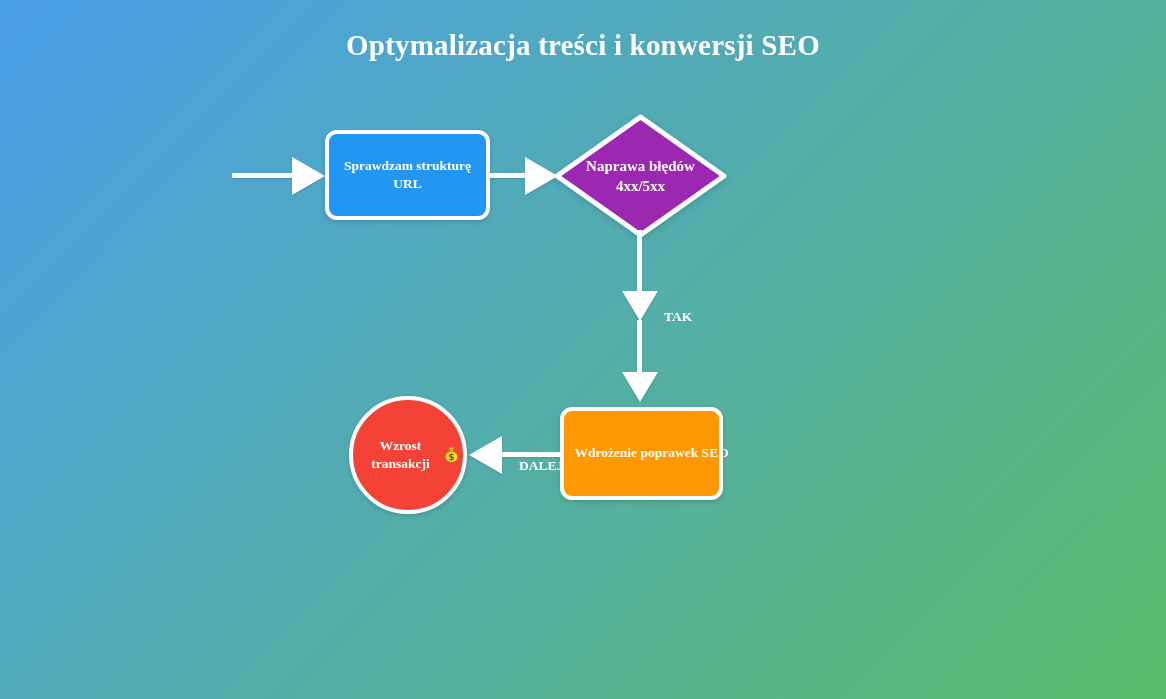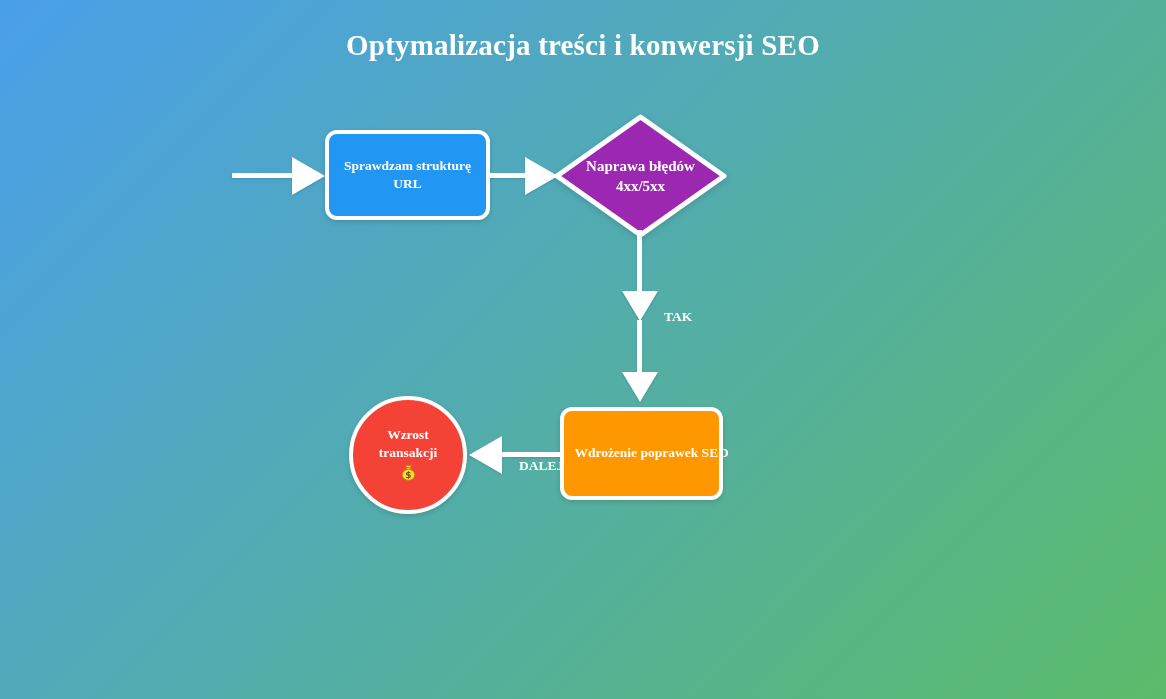--- a/index.html
+++ b/index.html
@@ -24,21 +24,21 @@
     position:absolute;display:flex;align-items:center;justify-content:center;
     color:var(--text);font-weight:bold;font-size:13.5px;line-height:1.35;
     text-align:center;box-shadow:0 2px 5px rgba(0,0,0,.15);
   }
   .circle{border-radius:50%;border:4px solid var(--stroke);width:118px;height:118px;padding:0 8px;}
   .rect{border-radius:12px;border:4px solid var(--stroke);padding-left:20px;}
   .circle.green{background:var(--green);left:115px;top:117px;}
   .rect.blue{background:var(--blue);left:325px;top:130px;width:165px;height:90px;padding:0 8px;}
   .rect.orange{background:var(--orange);left:560px;top:407px;width:163px;height:93px;}
   .rect.orange .lbl{white-space:nowrap;}
-  .circle.red{background:var(--red);left:349px;top:396px;flex-direction:column;padding:0 4px;}
+  .circle.red{background:var(--red);left:349px;top:396px;flex-direction:row;padding:0 4px;justify-content:space-between;}
   .diamond-wrap{position:absolute;left:552px;top:112px;width:177px;height:128px;box-shadow:none;}
   .diamond-wrap svg{position:absolute;inset:0;filter:drop-shadow(0 2px 3px rgba(0,0,0,.15));}
   .diamond-label{
     position:absolute;inset:0;display:flex;align-items:center;justify-content:center;
     color:var(--text);font-weight:bold;font-size:15px;line-height:1.35;text-align:center;
     padding:0 28px;
   }
   
   .aline{position:absolute;background:var(--stroke);box-shadow:0 1px 2px rgba(0,0,0,.12);}
   .h{height:5px;} .v{width:5px;}

